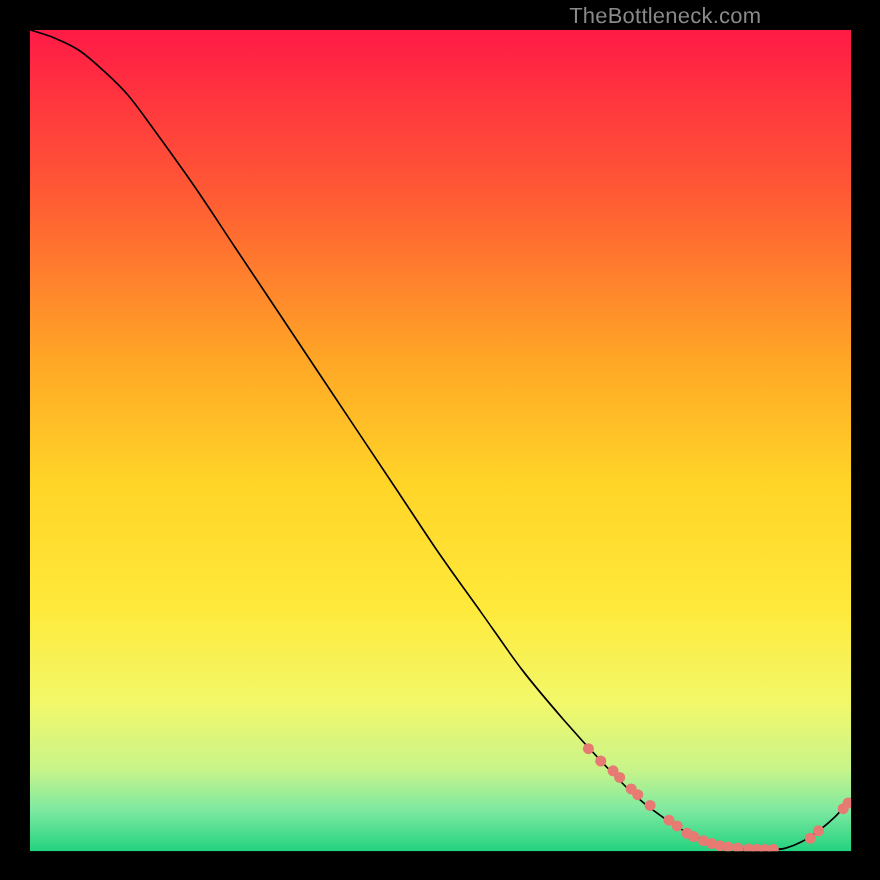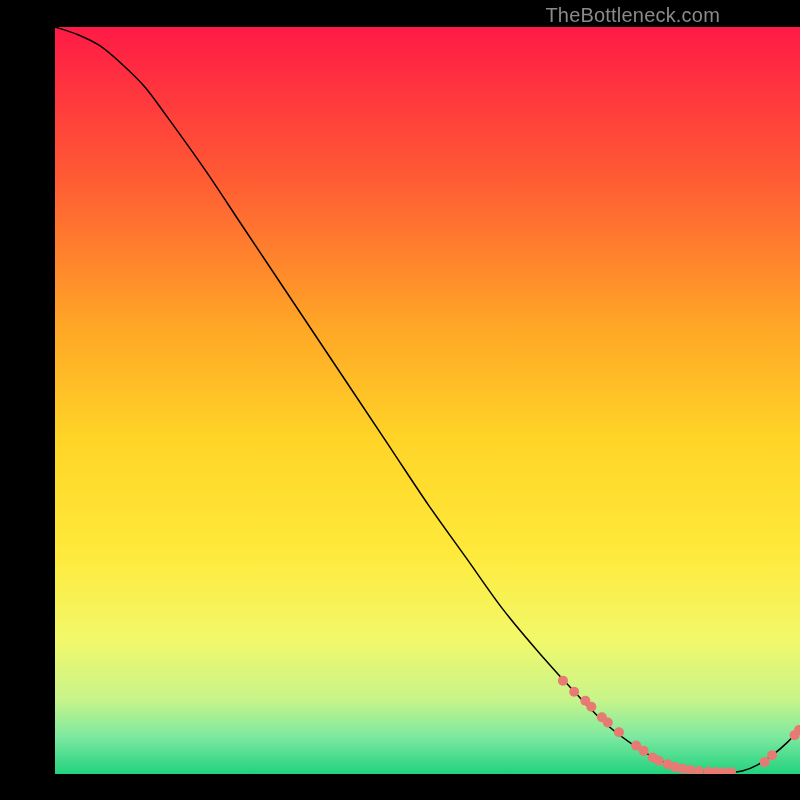--- a/index.html
+++ b/index.html
@@ -7,21 +7,20 @@
     padding: 0;
     width: 800px;
     height: 800px;
     background: #000;
     overflow: hidden;
   }
   .stage {
     position: relative;
     width: 722px;
     height: 800px;
-    margin-left: 28px;
   }
   .plot {
     position: absolute;
     left: 27px;
     top: 27px;
     width: 747px;
     height: 747px;
     overflow: hidden;
   }
   .watermark {

